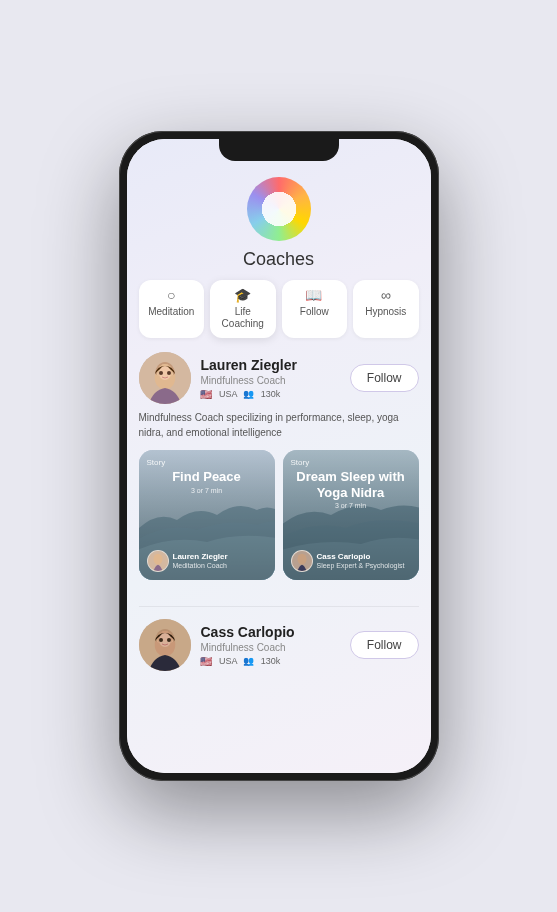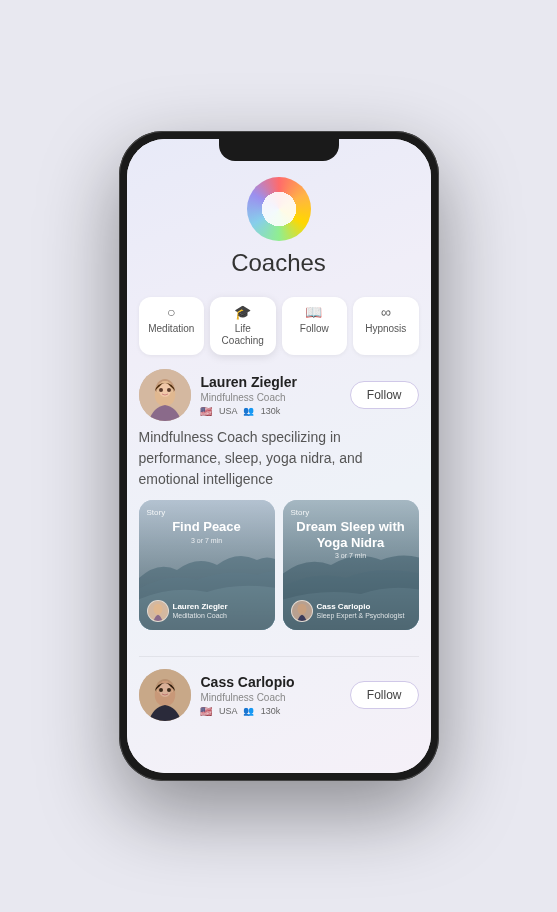--- a/index.html
+++ b/index.html
@@ -75,24 +75,24 @@
                     #ffd700 120deg,
                     #90ee90 180deg,
                     #87ceeb 240deg,
                     #9b8fef 300deg,
                     #ff6b6b 360deg
                   );
       margin-bottom: 8px;
     }
 
     .page-title {
-      font-size: 24px;
+      font-size: 18px;
       font-weight: 500;
       color: #333;
-      margin-bottom: 12px;
+      margin-bottom: 2px;
     }
 
     
     .category-row {
       display: flex;
       gap: 6px;
       padding: 0 12px;
       margin-bottom: 14px;
     }
 
@@ -187,21 +187,21 @@
       border-radius: 20px;
       padding: 6px 16px;
       font-size: 12px;
       font-weight: 500;
       color: #444;
       cursor: pointer;
       flex-shrink: 0;
     }
 
     .coach-bio {
-      font-size: 14px;
+      font-size: 10px;
       color: #555;
       line-height: 1.5;
       margin-bottom: 10px;
     }
 
     
     .story-row {
       display: flex;
       gap: 8px;
       margin-bottom: 14px;

